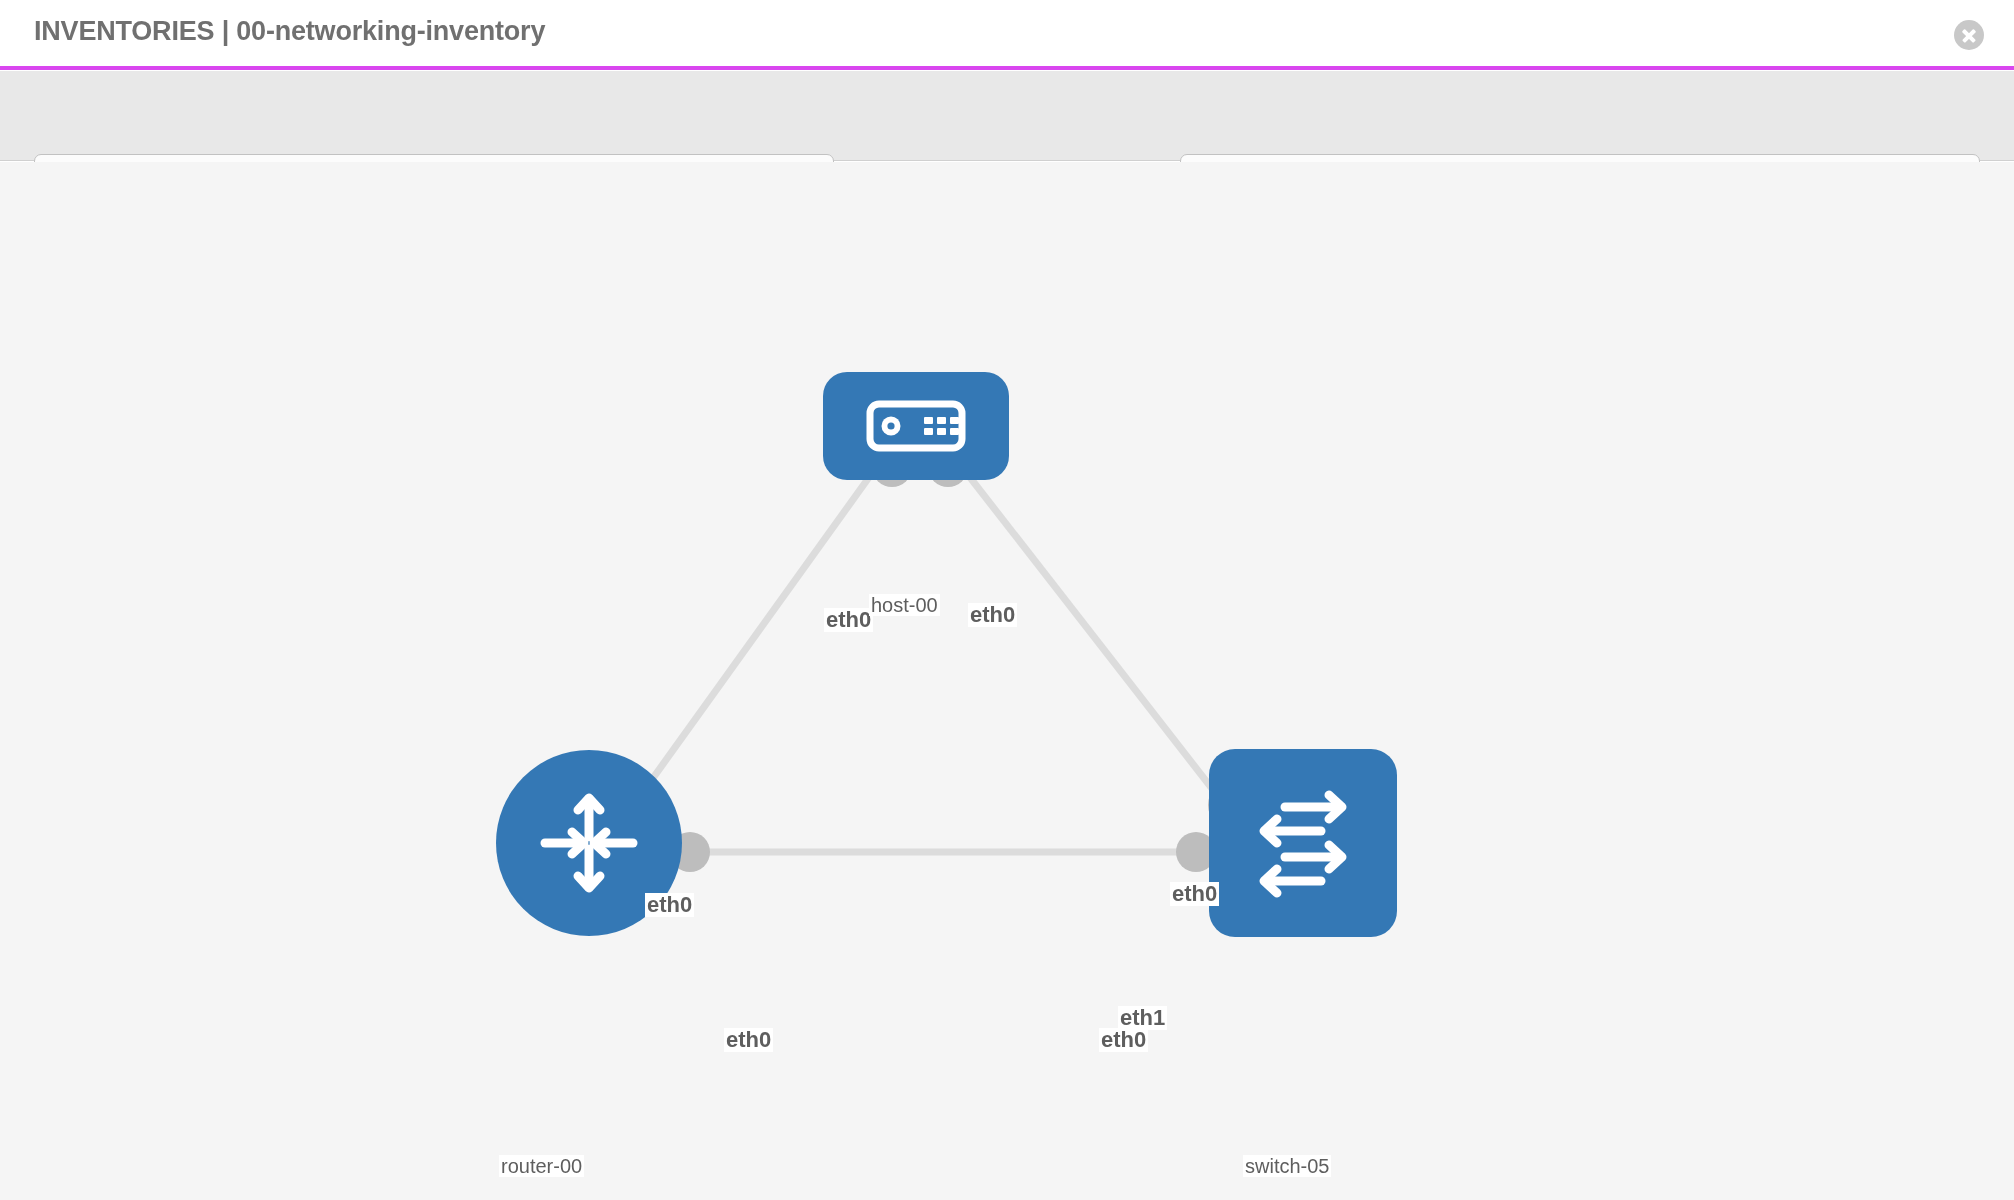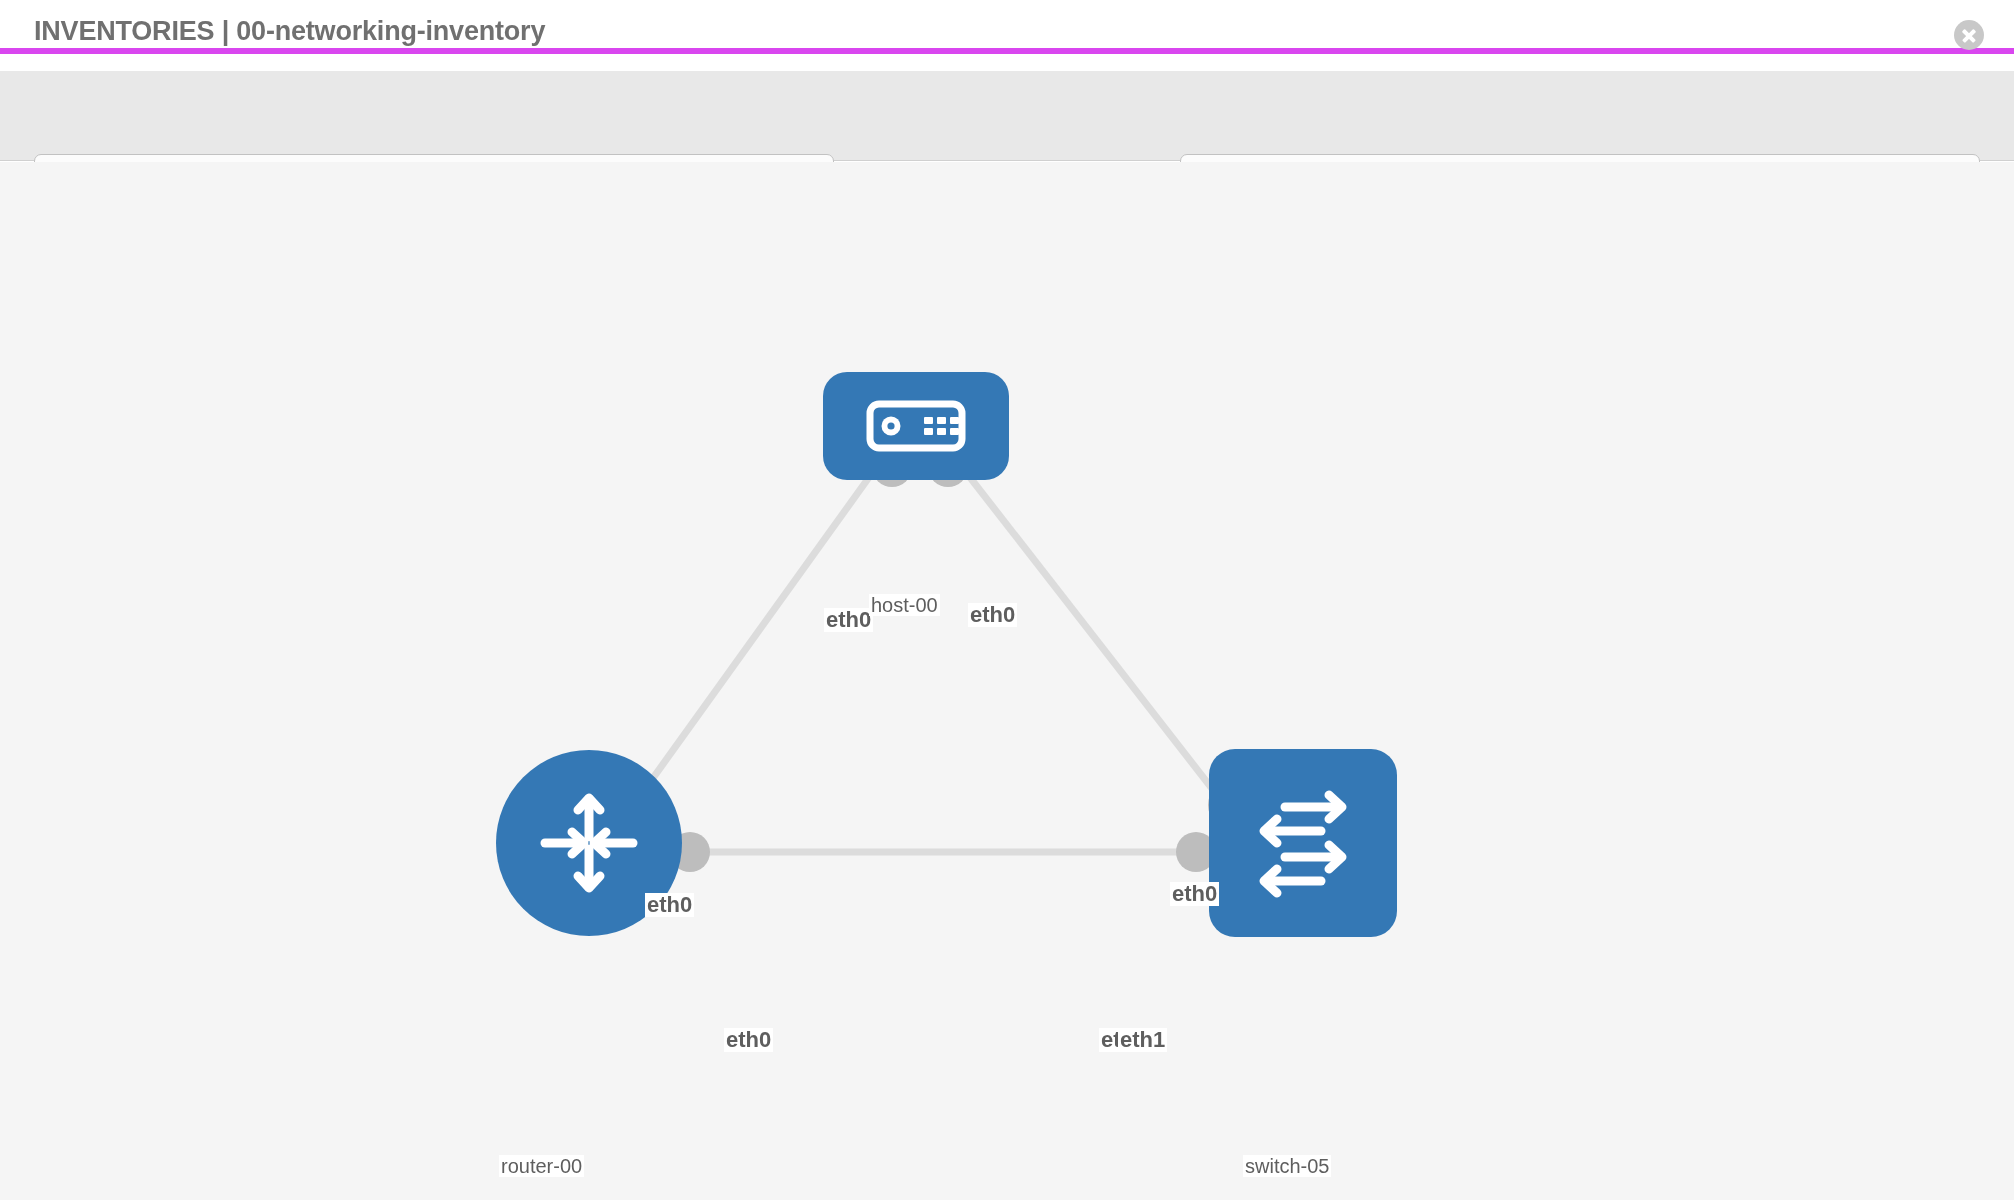--- a/index.html
+++ b/index.html
@@ -7,23 +7,23 @@
     width: 2014px; height: 1200px;
     font-family: "Liberation Sans", sans-serif;
     background: #ffffff;
     overflow: hidden;
   }
   #app { position: relative; width: 2014px; height: 1200px; }
 
   
   .header {
     position: absolute; left: 0; top: 0;
-    width: 2014px; height: 54px;
+    width: 2014px; height: 70px;
     background: #ffffff;
-    border-bottom: 6px solid #d946ef;
+    border-bottom: 4px solid #d946ef;
   }
   .page-title {
     position: absolute; left: 34px; top: 16px;
     font-size: 27px; font-weight: bold;
     color: #707070;
     letter-spacing: -0.2px;
     white-space: nowrap;
     font-stretch: condensed;
   }
   .close-btn {
@@ -228,20 +228,20 @@
         </g>
       </g>
     </svg>
 
     <div class="nlabel if-label" style="left:824px; top:446px;">eth0</div>
     <div class="nlabel if-label" style="left:968px; top:441px;">eth0</div>
     <div class="nlabel if-label" style="left:645px; top:731px;">eth0</div>
     <div class="nlabel if-label" style="left:1170px; top:720px;">eth0</div>
     <div class="nlabel if-label" style="left:724px; top:866px;">eth0</div>
     <div class="nlabel if-label" style="left:1099px; top:866px;">eth0</div>
-    <div class="nlabel if-label" style="left:1118px; top:866px;">eth1</div>
+    <div class="nlabel if-label" style="left:1118px; top:844px;">eth1</div>
 
     <div class="nlabel node-name" style="left:869px; top:432px;">host-00</div>
     <div class="nlabel node-name" style="left:499px; top:993px;">router-00</div>
     <div class="nlabel node-name" style="left:1243px; top:993px;">switch-05</div>
 
   </div>
 </div>
 
 </body></html>

